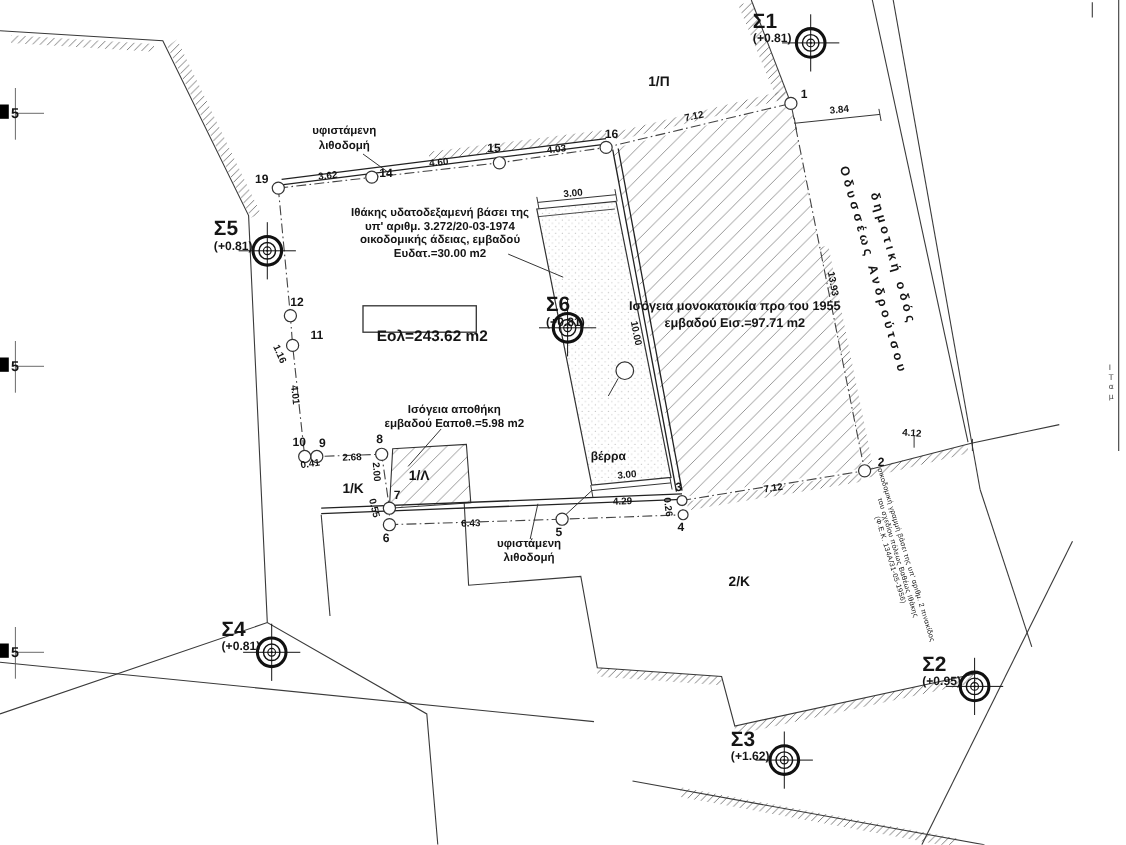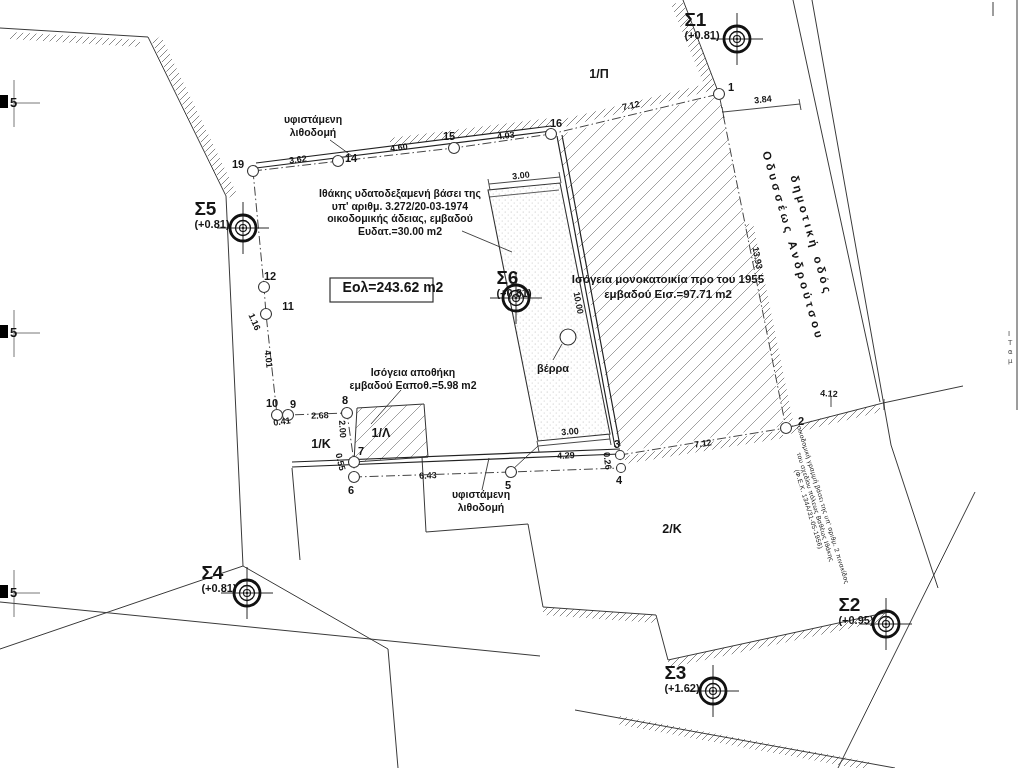--- a/index.html
+++ b/index.html
@@ -14,21 +14,21 @@
   .stablock{text-align:left;}
   .reg{font:bold 12.5px/1 "Liberation Sans",sans-serif;}
   .note{font:bold 10.5px/12.5px "Liberation Sans",sans-serif;text-align:center;}
   .bignote{font:bold 11.5px/15px "Liberation Sans",sans-serif;text-align:center;}
   .boxlabel{font:bold 14px/23px "Liberation Sans",sans-serif;text-align:center;}
   .street{font:bold 11.5px/1 "Liberation Sans",sans-serif;letter-spacing:3.5px;}
   .tiny{font:6.5px/7.5px "Liberation Sans",sans-serif;text-align:center;letter-spacing:.3px;}
   .grid5{font:bold 13px/1 "Liberation Sans",sans-serif;}
   .gridbox{position:absolute;width:8px;height:13px;background:#000;}
   .edge{font:7px/9px "DejaVu Sans",sans-serif;white-space:pre;color:#444;}
-  .verra{font:bold 11px/1 "Liberation Sans",sans-serif;}
+  .verra{font:bold 11px/1 "Liberation Sans",sans-serif;margin-top:48px;}
 </style>
 </head>
 <body>
 
 <svg id="plan" width="1024" height="768" viewBox="0 0 1024 768">
   <defs>
     <pattern id="hatch" width="14" height="14" patternUnits="userSpaceOnUse">
       <line x1="0" y1="14" x2="14" y2="0" stroke="#8a8a8a" stroke-width="0.8"></line>
     </pattern>
     <pattern id="tick" width="7" height="7" patternUnits="userSpaceOnUse">
@@ -271,21 +271,21 @@
   <div>λιθοδομή</div>
 </div>
 
 <div class="t note" style="left:400px;top:187px;transform:translateX(-50%)">
   <div>Ιθάκης υδατοδεξαμενή βάσει της</div>
   <div>υπ' αριθμ. 3.272/20-03-1974</div>
   <div>οικοδομικής άδειας, εμβαδού</div>
   <div>Ευδατ.=30.00 m2</div>
 </div>
 
-<div class="t boxlabel" style="left:330px;top:276px;width:126px">Εολ=243.62 m2</div>
+<div class="t boxlabel" style="left:330px;top:294px;width:126px">Εολ=243.62 m2</div>
 
 <div class="t bignote" style="left:668px;top:272px;transform:translateX(-50%)">
   <div>Ισόγεια μονοκατοικία προ του 1955</div>
   <div>εμβαδού Εισ.=97.71 m2</div>
 </div>
 
 <div class="t note" style="left:413px;top:366px;transform:translateX(-50%)">
   <div>Ισόγεια αποθήκη</div>
   <div>εμβαδού Εαποθ.=5.98 m2</div>
 </div>

